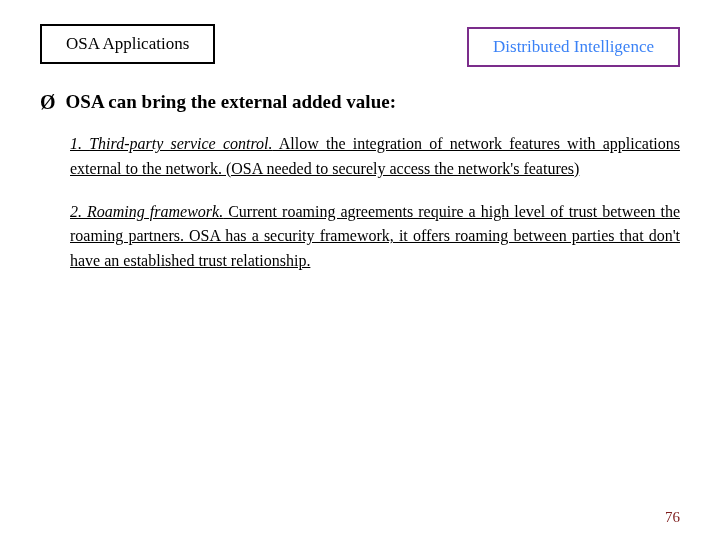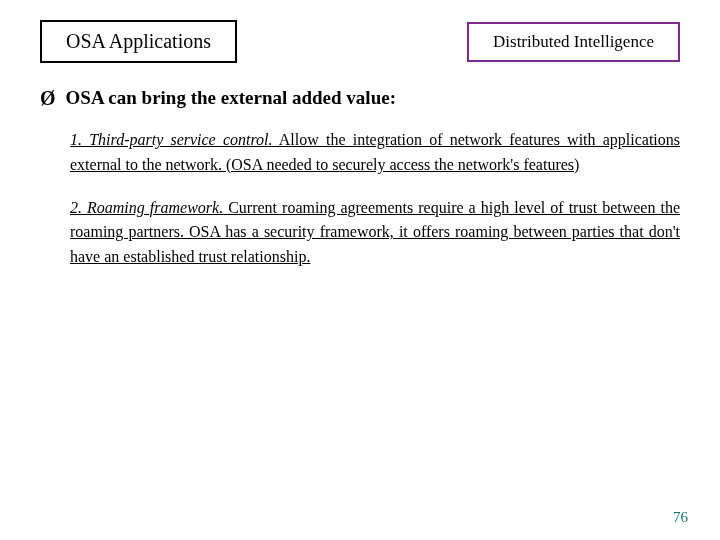--- a/index.html
+++ b/index.html
@@ -28,31 +28,32 @@
     .header {
       display: flex;
       justify-content: space-between;
       align-items: center;
       margin-bottom: 24px;
     }
 
     .header-box-left {
       border: 2px solid #000000;
       padding: 8px 24px;
-      font-size: 20px;
+      font-size: 17px;
       font-weight: normal;
       color: #000000;
     }
 
     .header-box-right {
       border: 2px solid #7b2d8b;
       padding: 8px 24px;
       font-size: 17px;
       font-weight: normal;
-      color: #000000;
+      color: #3b82f6;
+      margin-top: 7px;
     }
 
     .main-heading {
       display: flex;
       align-items: flex-start;
       margin-bottom: 18px;
       font-size: 19px;
       font-weight: bold;
     }
 
@@ -83,23 +84,23 @@
       text-decoration: underline;
     }
 
     .list-item-body {
       font-style: normal;
     }
 
     .page-number {
       position: absolute;
       bottom: 14px;
-      right: 32px;
+      right: 40px;
       font-size: 15px;
-      color: #0f766e;
+      color: #7f1d1d;
     }
   </style>
 </head>
 <body>
 
 <div class="slide">
 
   <div class="header">
     <div class="header-box-left">
       <span>OSA Applications</span>

